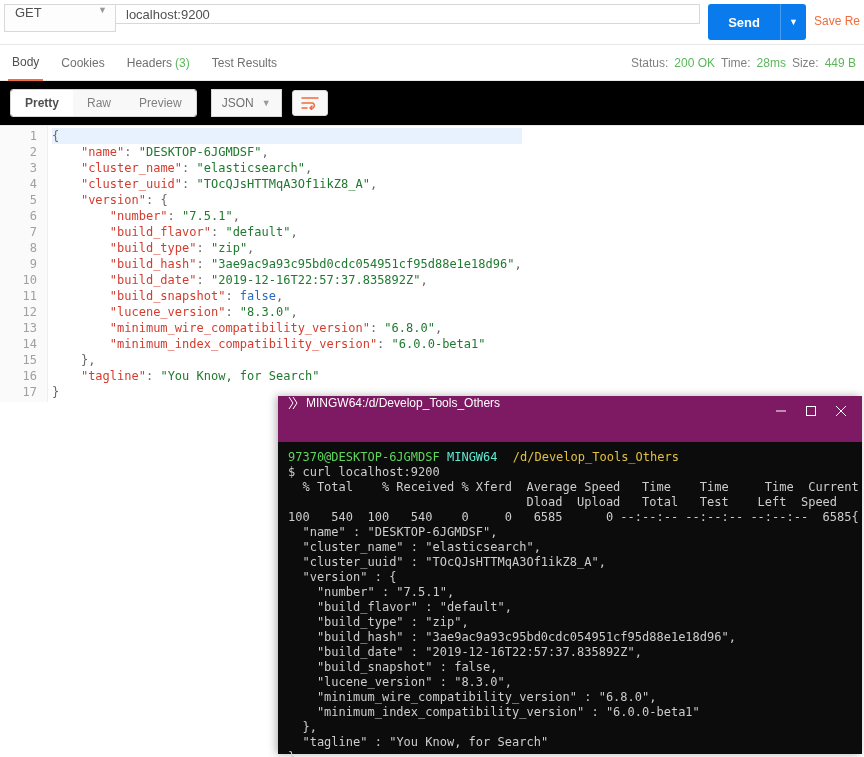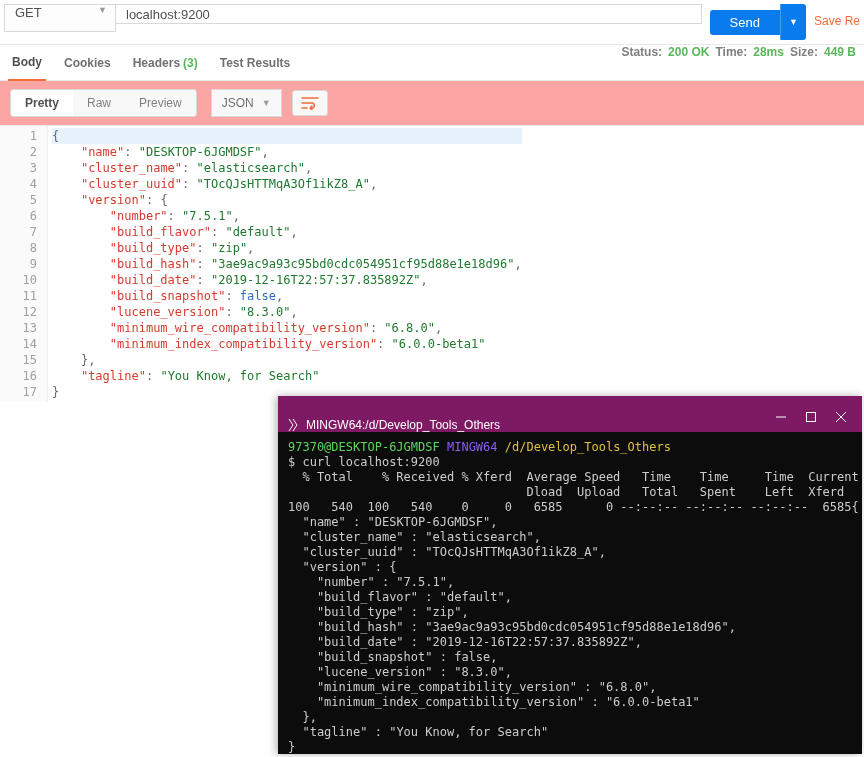--- a/index.html
+++ b/index.html
@@ -4,32 +4,32 @@
 <style>
 * { margin: 0; padding: 0; box-sizing: border-box; }
 body { font-family: -apple-system, BlinkMacSystemFont, "Segoe UI", sans-serif; font-size: 12px; background: #fff; width: 864px; height: 757px; position: relative; overflow: hidden; }
 
 .request-bar { display: flex; gap: 0; padding: 4px 4px 4px 4px; border-bottom: 1px solid #e8e8e8; }
 .method-select { display: flex; align-items: flex-start; padding: 0 8px 7px 10px; border: 1px solid #d8d8d8; background: #fdfdfd; width: 112px; height: 28px; cursor: pointer; }
 .method-select span { color: #505050; font-size: 13px; }
 .method-select .caret { margin-left: auto; color: #999; font-size: 9px; }
 .url-input { flex: 1; border: 1px solid #d8d8d8; border-left: none; padding: 0 10px; font-size: 13px; color: #505050; height: 20px; outline: none; }
 .send-btn { display: flex; align-items: center; margin-left: 8px; height: 36px; }
-.send-main { background: #097bed; color: #fff; border: none; padding: 0 20px; font-size: 13px; font-weight: 400; height: 25px; cursor: pointer; border-radius: 3px 0 0 3px; }
+.send-main { background: #097bed; color: #fff; border: none; padding: 0 20px; font-size: 13px; font-weight: 700; height: 36px; cursor: pointer; border-radius: 3px 0 0 3px; }
 .send-drop { background: #097bed; color: #fff; border: none; border-left: 1px solid rgba(255,255,255,0.25); width: 26px; height: 36px; cursor: pointer; border-radius: 0 3px 3px 0; font-size: 9px; }
 .save-cut { color: #f26b3a; font-size: 12px; padding: 10px 0 0 8px; }
 
-.tab-row { display: flex; padding: 0 8px; height: 36px; border-bottom: 1px solid #e8e8e8; font-weight: bold; }
+.tab-row { display: flex; align-items: center; padding: 0 8px; height: 36px; border-bottom: 1px solid #e8e8e8; }
 .tab-item { padding: 0 4px; margin-right: 14px; color: #707070; font-size: 12px; cursor: pointer; height: 36px; display: flex; align-items: center; }
 .tab-item.active { color: #505050; border-bottom: 2px solid #f26b3a; }
 .tab-item .count { color: #5bb75b; margin-left: 3px; }
 .status-area { margin-left: auto; display: flex; gap: 6px; font-size: 12px; color: #808080; }
 .status-area .green { color: #5bb75b; }
 
-.view-row { display: flex; align-items: center; padding: 8px 10px; gap: 2px; background: #fca5a5; }
+.view-row { display: flex; align-items: center; padding: 8px 10px; gap: 2px; background: #000000; }
 .view-mode-group { display: flex; border: 1px solid #d8d8d8; border-radius: 3px; overflow: hidden; }
 .view-mode { padding: 6px 14px; font-size: 12px; color: #808080; background: #f8f8f8; border: none; cursor: pointer; }
 .view-mode.active { background: #fff; color: #505050; font-weight: 600; }
 .view-mode .beta { color: #097bed; font-size: 8px; vertical-align: super; }
 .json-sel { margin-left: 12px; display: flex; align-items: center; padding: 6px 10px; border: 1px solid #d8d8d8; border-radius: 0; font-size: 12px; color: #707070; cursor: pointer; gap: 8px; background: #f8f8f8; }
 .json-sel .caret { font-size: 9px; color: #999; }
 .wrap-btn { margin-left: 8px; padding: 5px 8px; border: 1px solid #d8d8d8; border-radius: 3px; background: #f8f8f8; cursor: pointer; }
 .wrap-btn svg { display: block; }
 
 .code-area { display: flex; font-family: Consolas, Menlo, monospace; font-size: 12px; border-top: 1px solid #e8e8e8; }
@@ -37,28 +37,28 @@
 .gutter div { line-height: 16px; }
 .code-body { padding: 2px 4px; }
 .code-line { line-height: 16px; white-space: pre; }
 .code-line.first { background: #e8f2fe; }
 .ck { color: #d43c2e; } 
 .cs { color: #1e7a2e; } 
 .cp { color: #666; } 
 .cb { color: #2a6cc3; } 
 
 .terminal { position: absolute; top: 396px; left: 278px; width: 584px; height: 358px; background: #0c0c0c; font-family: Consolas, Menlo, monospace; font-size: 12px; color: #ccc; box-shadow: -2px 0 8px rgba(0,0,0,0.3); }
-.term-title { background: #7d1a63; color: #fff; height: 36px; display: flex; align-items: flex-end; padding: 0 6px 0 8px; font-family: -apple-system, sans-serif; font-size: 12px; }
+.term-title { background: #7d1a63; color: #fff; height: 46px; display: flex; align-items: flex-start; padding: 0 6px 0 8px; font-family: -apple-system, sans-serif; font-size: 12px; }
 .term-title .t-icon { margin-right: 6px; display: inline-flex; }
 .term-title .t-text { flex: 1; }
 .term-btn { width: 30px; height: 30px; display: flex; align-items: center; justify-content: center; color: #fff; cursor: pointer; }
 .term-body { padding: 8px 10px; line-height: 15px; white-space: pre; }
 .tg { color: #5bd65b; }
-.tp { color: #8b5cf6; }
-.ty { color: #e0c040; }
+.tp { color: #5eead4; }
+.ty { color: #e0c040; margin-left: 8px; }
 .tw { color: #ccc; }
 </style>
 </head>
 <body>
 
 <div class="request-bar">
   <div class="method-select">
     <span>GET</span>
     <span class="caret">▼</span>
   </div>
@@ -174,21 +174,21 @@
     <div class="term-btn">
         <svg width="10" height="10">
           <line x1="0" y1="0" x2="10" y2="10" stroke="#fff" stroke-width="1"></line>
           <line x1="10" y1="0" x2="0" y2="10" stroke="#fff" stroke-width="1"></line>
         </svg>
       </div>
   </div>
   <div class="term-body"><span class="tg">97370@DESKTOP-6JGMDSF</span> <span class="tp">MINGW64</span> <span class="ty">/d/Develop_Tools_Others</span>
 <span class="tw">$ curl localhost:9200</span>
 <span class="tw">  % Total    % Received % Xferd  Average Speed   Time    Time     Time  Current</span>
-<span class="tw">                                 Dload  Upload   Total   Spent    Left  Xferd</span>
+<span class="tw">                                 Dload  Upload   Total   Test    Left  Speed</span>
 <span class="tw">100   540  100   540    0     0   6585      0 --:--:-- --:--:-- --:--:--  6585{</span>
 <span class="tw">  "name" : "<span>DESKTOP-6JGMDSF</span>",</span>
 <span class="tw">  "cluster_name" : "<span>elasticsearch</span>",</span>
 <span class="tw">  "cluster_uuid" : "<span>TOcQJsHTTMqA3Of1ikZ8_A</span>",</span>
 <span class="tw">  "version" : {</span>
 <span class="tw">    "number" : "<span>7.5.1</span>",</span>
 <span class="tw">    "build_flavor" : "<span>default</span>",</span>
 <span class="tw">    "build_type" : "<span>zip</span>",</span>
 <span class="tw">    "build_hash" : "<span>3ae9ac9a93c95bd0cdc054951cf95d88e1e18d96</span>",</span>
 <span class="tw">    "build_date" : "<span>2019-12-16T22:57:37.835892Z</span>",</span>

